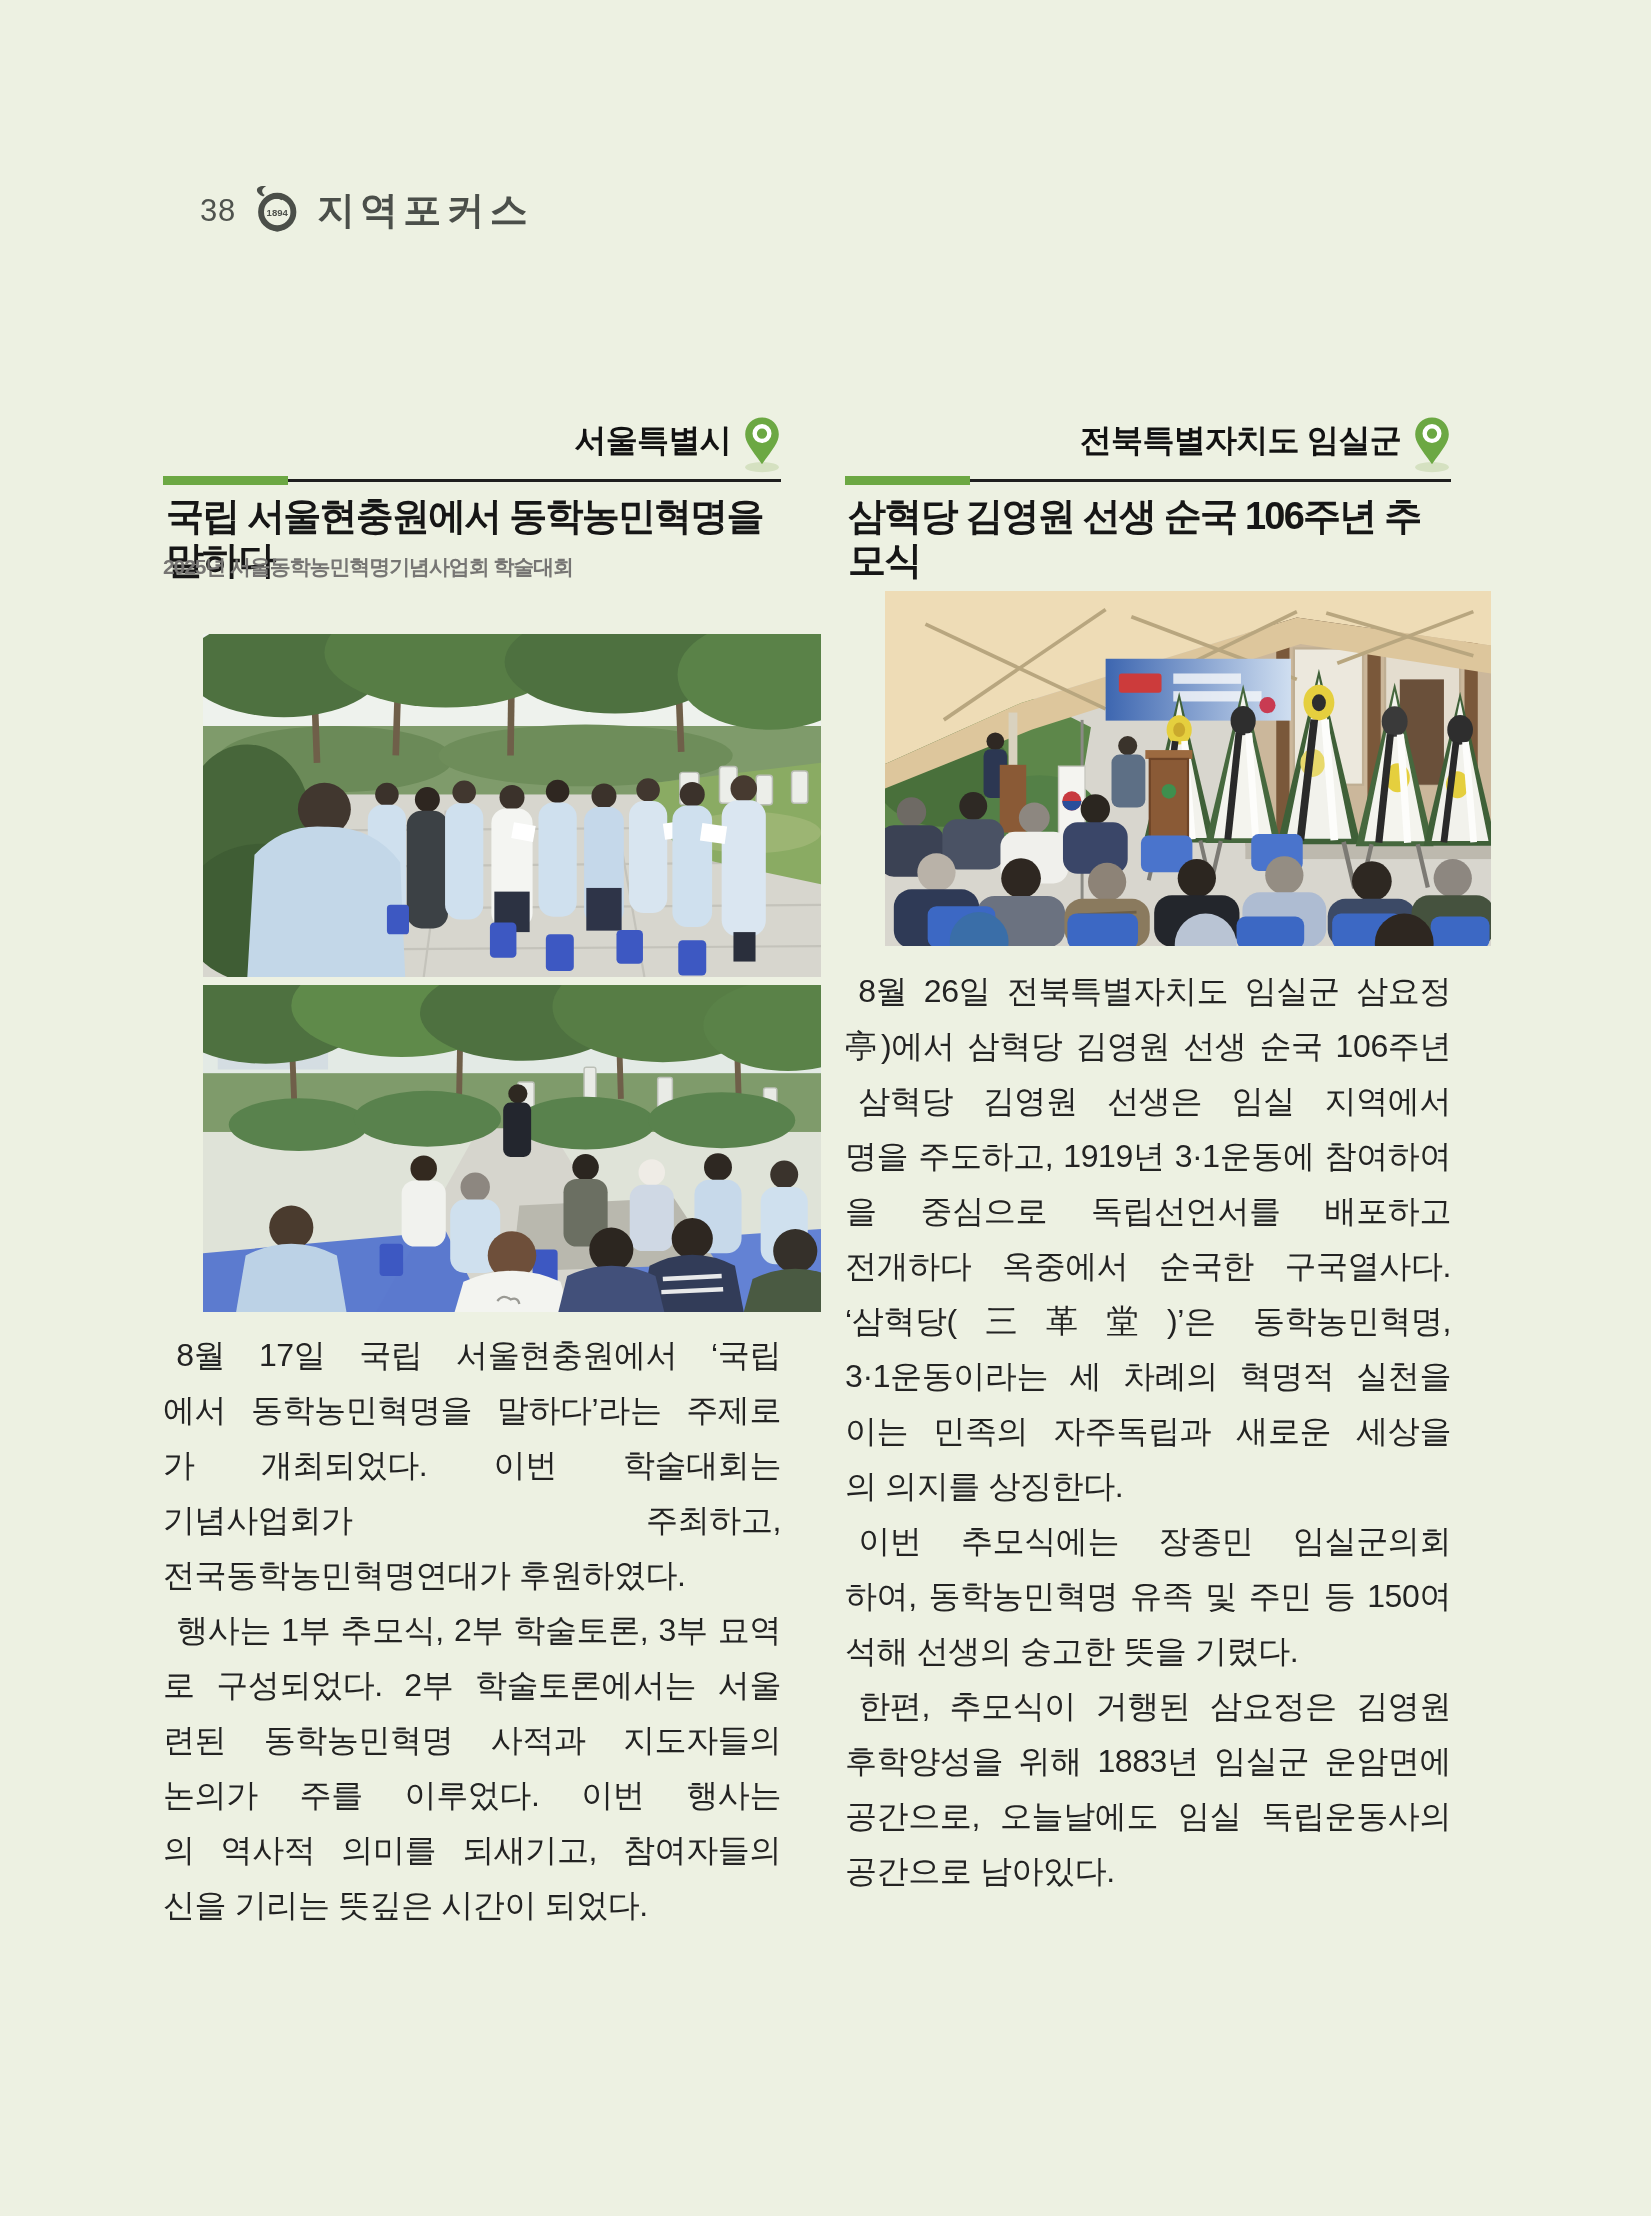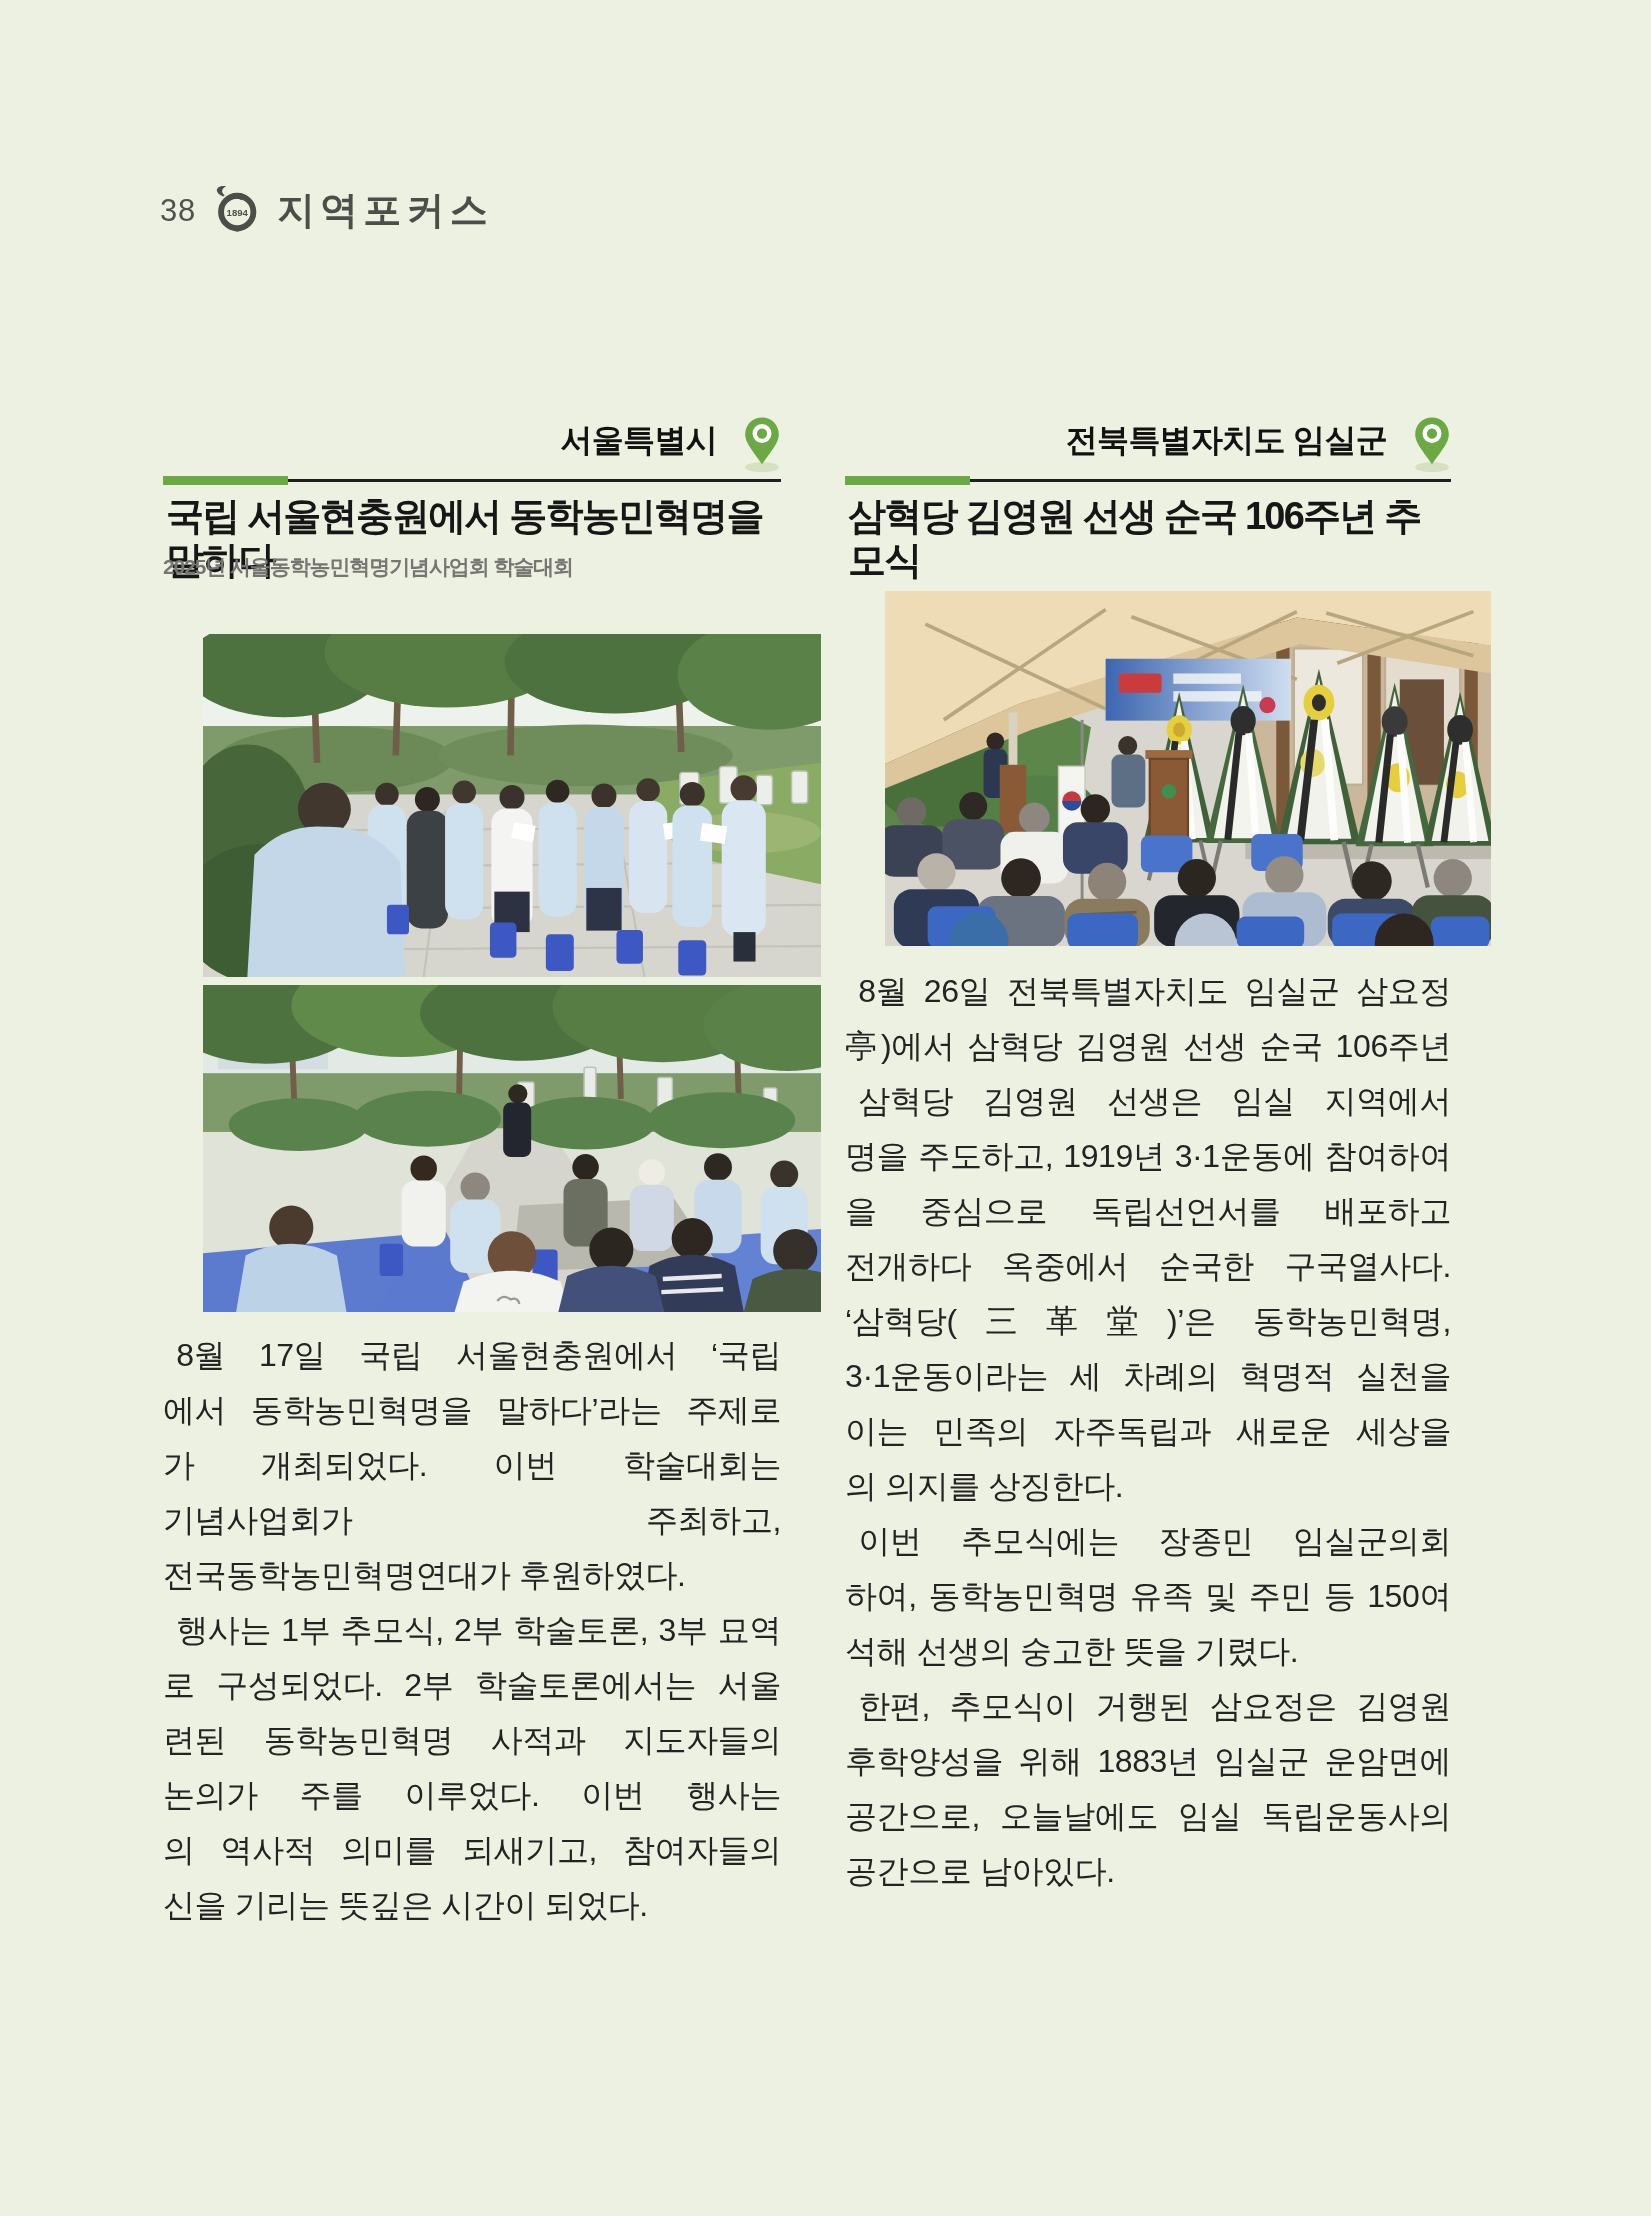--- a/index.html
+++ b/index.html
@@ -11,28 +11,28 @@
   }
   html,body{margin:0;padding:0;}
   body{
     width:1651px;height:2216px;background:var(--bg);
     font-family:"Liberation Sans","DejaVu Sans",sans-serif;
     position:relative;overflow:hidden;color:var(--body);
   }
   .page{position:absolute;inset:0;}
   
   .hdr{position:absolute;left:160px;top:184px;display:flex;align-items:center;gap:16px;}
-  .hdr .pnum{font-size:31px;color:#4f534e;letter-spacing:0.7px;}
+  .hdr .pnum{font-size:31px;color:#4f534e;letter-spacing:0.7px;margin-left:40px;}
   .hdr .section{font-size:38px;font-weight:bold;color:#4b4f4a;
     font-family:"DejaVu Serif","Liberation Serif",serif;letter-spacing:5.2px;}
   
   .col{position:absolute;top:0;height:2216px;}
   .col.left{left:163px;width:618px;}
   .col.right{left:845px;width:606px;}
-  .locrow{position:absolute;top:416px;right:0;display:flex;align-items:flex-start;gap:26px;height:59px;}
+  .locrow{position:absolute;top:416px;right:0;display:flex;align-items:flex-start;gap:12px;height:59px;}
   .locrow .loclabel{font-size:32px;font-weight:bold;color:#121212;letter-spacing:-0.7px;line-height:49px;}
   .divider{position:absolute;top:475px;left:0;right:0;height:11.8px;}
   .divider .dline{position:absolute;top:4.4px;left:0;right:0;height:2.2px;background:#1f1f1f;}
   .divider .dbar{position:absolute;top:0.7px;left:0;width:125px;height:9.6px;background:var(--green);}
   h1.headline{position:absolute;top:494px;left:3px;right:0;margin:0;
     font-size:38px;line-height:44px;font-weight:bold;color:var(--ink);letter-spacing:-1.8px;}
   h2.subhead{position:absolute;top:553px;left:0;right:0;margin:0;
     font-size:21px;font-weight:bold;color:var(--gray);letter-spacing:-1.1px;}
   
   .photo{position:absolute;left:0;width:100%;overflow:hidden;background:#dfe3d8;}

